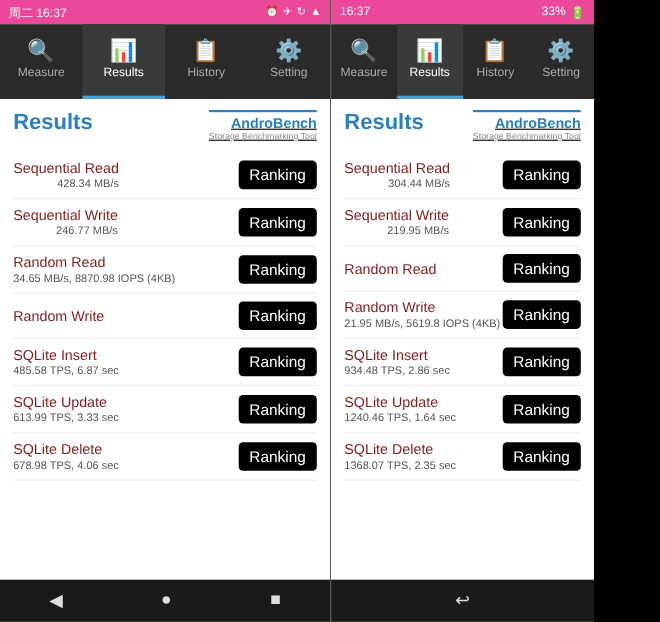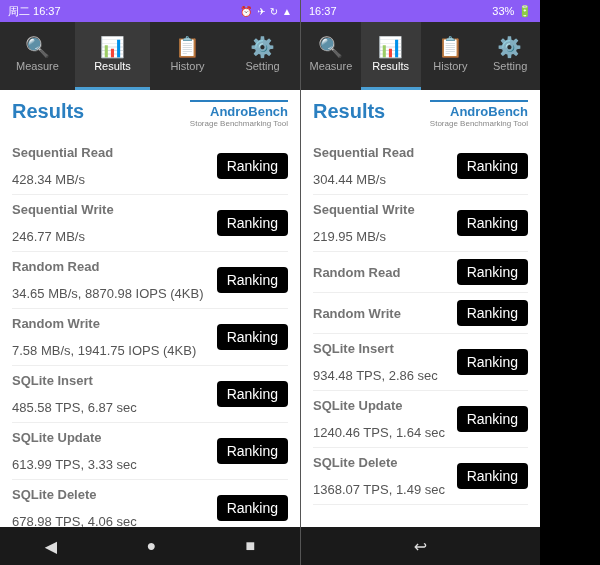--- a/index.html
+++ b/index.html
@@ -23,21 +23,21 @@
       width: 300px;
     }
     .phone-right {
       width: 240px;
       border-left: 1px solid #555;
     }
 
     
     .status-bar {
       height: 22px;
-      background: #8b5cf6;
+      background: #ec4899;
       display: flex;
       align-items: center;
       justify-content: space-between;
       padding: 0 8px;
       color: #fff;
       font-size: 11px;
     }
     .status-bar-left { display: flex; gap: 6px; align-items: center; }
     .status-bar-right { display: flex; gap: 4px; align-items: center; }
     .status-icon { font-size: 10px; }
@@ -87,20 +87,21 @@
     }
     .results-title {
       color: #2a7fc0;
       font-size: 20px;
       font-weight: bold;
     }
     .androbench-logo {
       display: flex;
       flex-direction: column;
       align-items: flex-end;
+      text-decoration: underline;
     }
     .androbench-name {
       font-size: 13px;
       font-weight: bold;
       color: #2a7fc0;
     }
     .androbench-sub {
       font-size: 8px;
       color: #888;
       text-align: right;
@@ -116,27 +117,28 @@
     .bench-row {
       display: flex;
       justify-content: space-between;
       align-items: center;
       padding: 7px 0;
       border-bottom: 1px solid #eee;
     }
     .bench-info {}
     .bench-name {
       font-size: 13px;
-      font-weight: 700;
-      color: #737373;
+      font-weight: 400;
+      color: #7f1d1d;
     }
     .bench-value {
-      font-size: 13px;
+      font-size: 10px;
       color: #555;
-      margin-top: 12px;
+      margin-top: 2px;
+      text-align: right;
     }
     .ranking-btn {
       background: #000000;
       color: #fff;
       border: none;
       border-radius: 4px;
       padding: 5px 10px;
       font-size: 14px;
       cursor: pointer;
       white-space: nowrap;
@@ -221,21 +223,20 @@
         <div class="bench-row">
     <div class="bench-info">
       <div class="bench-name">Random Read</div>
       <div class="bench-value">34.65 MB/s, 8870.98 IOPS (4KB)</div>
     </div>
     <button class="ranking-btn">Ranking</button>
   </div>
         <div class="bench-row">
     <div class="bench-info">
       <div class="bench-name">Random Write</div>
-      <div class="bench-value">7.58 MB/s, 1941.75 IOPS (4KB)</div>
     </div>
     <button class="ranking-btn">Ranking</button>
   </div>
         <div class="bench-row">
     <div class="bench-info">
       <div class="bench-name">SQLite Insert</div>
       <div class="bench-value">485.58 TPS, 6.87 sec</div>
     </div>
     <button class="ranking-btn">Ranking</button>
   </div>
@@ -321,41 +322,42 @@
   </div>
         <div class="bench-row">
     <div class="bench-info">
       <div class="bench-name">Random Read</div>
     </div>
     <button class="ranking-btn">Ranking</button>
   </div>
         <div class="bench-row">
     <div class="bench-info">
       <div class="bench-name">Random Write</div>
+      <div class="bench-value">21.95 MB/s, 5619.8 IOPS (4KB)</div>
     </div>
     <button class="ranking-btn">Ranking</button>
   </div>
         <div class="bench-row">
     <div class="bench-info">
       <div class="bench-name">SQLite Insert</div>
       <div class="bench-value">934.48 TPS, 2.86 sec</div>
     </div>
     <button class="ranking-btn">Ranking</button>
   </div>
         <div class="bench-row">
     <div class="bench-info">
       <div class="bench-name">SQLite Update</div>
       <div class="bench-value">1240.46 TPS, 1.64 sec</div>
     </div>
     <button class="ranking-btn">Ranking</button>
   </div>
         <div class="bench-row">
     <div class="bench-info">
       <div class="bench-name">SQLite Delete</div>
-      <div class="bench-value">1368.07 TPS, 1.49 sec</div>
+      <div class="bench-value">1368.07 TPS, 2.35 sec</div>
     </div>
     <button class="ranking-btn">Ranking</button>
   </div>
       </div>
   </div>
 
   <div class="bottom-nav">
     <span class="bottom-btn">↩</span>
   </div>
 </div>

